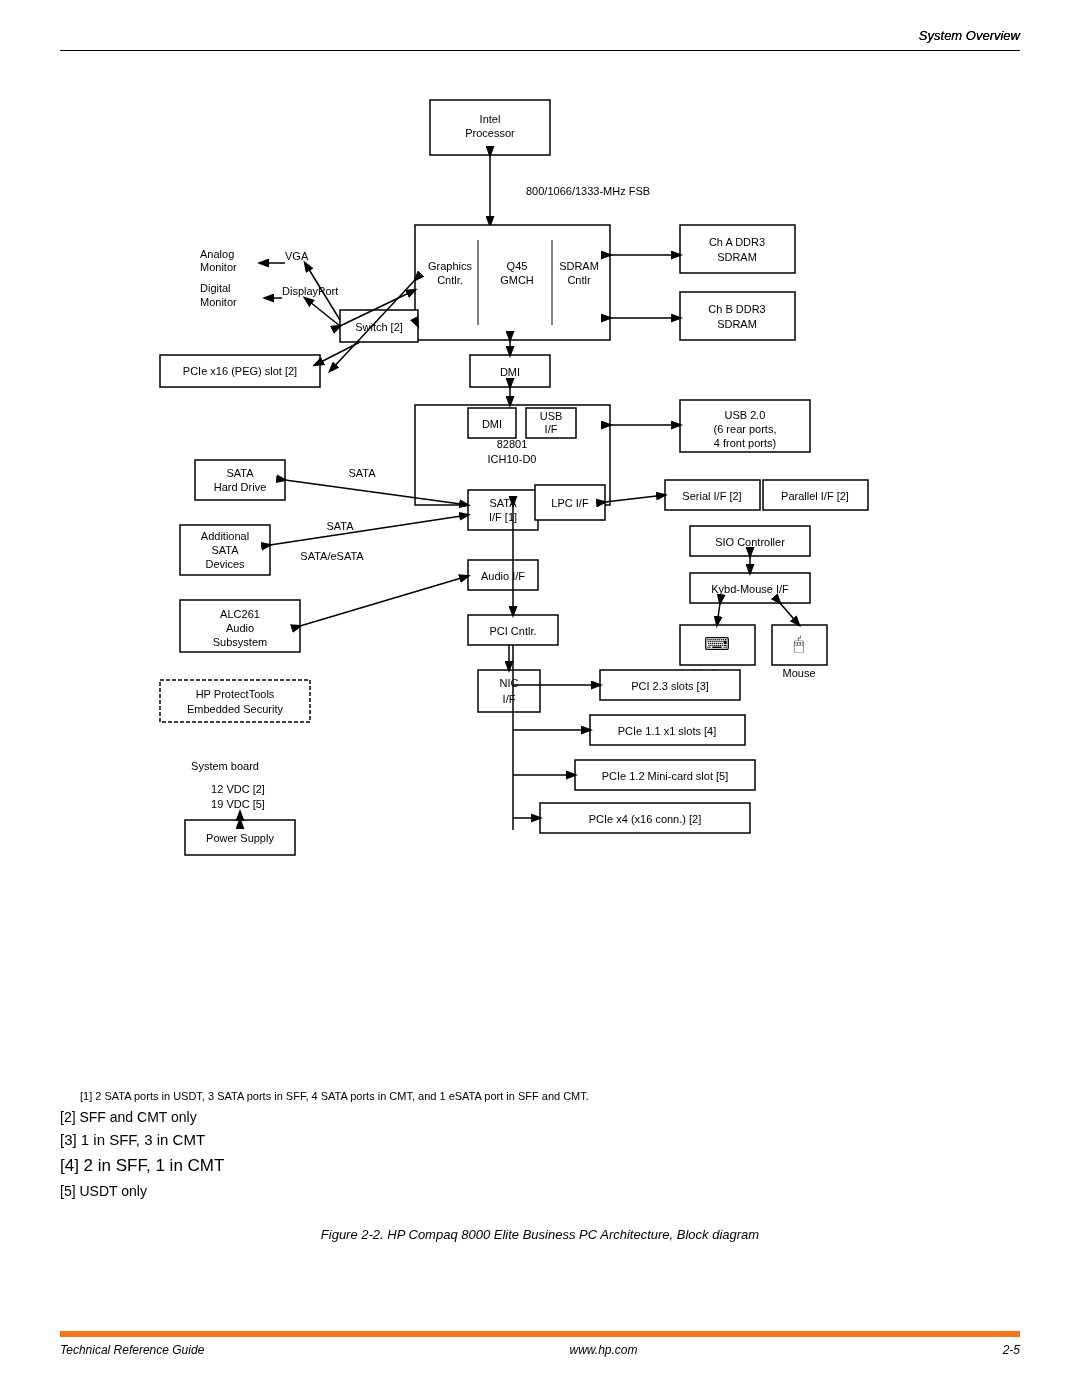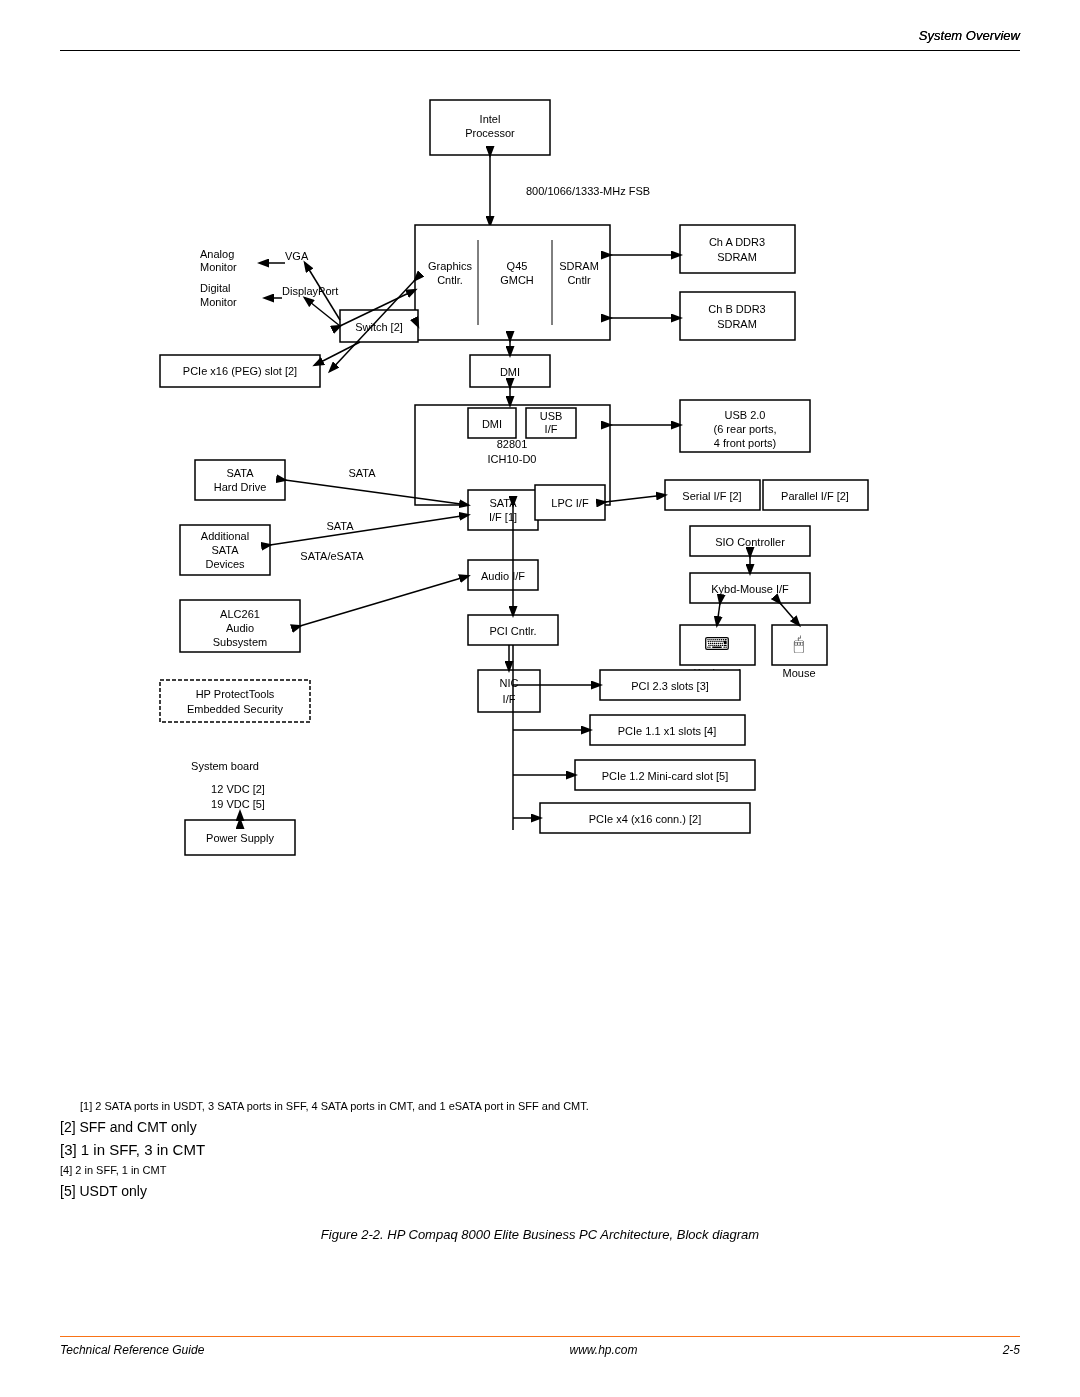--- a/index.html
+++ b/index.html
@@ -267,28 +267,28 @@
         <polygon points="0 0, 8 3, 0 6" fill="black"></polygon>
       </marker>
     </defs>
 
   </svg>
 
   <div class="notes" style="bottom:195px; top:auto; position:absolute;">
     <div style="font-size:11px;margin-left:20px;">[1] 2 SATA ports in USDT, 3 SATA ports in SFF, 4 SATA ports in CMT, and 1 eSATA port in SFF and CMT.</div>
     <div style="font-size:14px;">[2] SFF and CMT only</div>
     <div style="font-size:15px;">[3] 1 in SFF, 3 in CMT</div>
-    <div style="font-size:11px;">[4] 2 in SFF, 1 in CMT</div>
+    <div style="font-size:17px;">[4] 2 in SFF, 1 in CMT</div>
     <div style="font-size:14px;">[5] USDT only</div>
   </div>
 
   <div class="figure-caption">Figure 2-2. HP Compaq 8000 Elite Business PC Architecture, Block diagram</div>
 
   <div style="position:absolute; top:28px; right:60px; font-style:italic; font-size:13px; font-family:Arial;">System Overview</div>
   <div style="position:absolute; top:50px; left:60px; right:60px; border-top:1px solid #000;"></div>
 
-  <div style="position:absolute; bottom:40px; left:60px; right:60px; border-top:1px solid #f97316; padding-top:6px; display:flex; justify-content:space-between; font-style:italic; font-size:12px; font-family:Arial;">
+  <div style="position:absolute; bottom:40px; left:60px; right:60px; border-top:6px solid #f97316; padding-top:6px; display:flex; justify-content:space-between; font-style:italic; font-size:12px; font-family:Arial;">
     <span>Technical Reference Guide</span>
     <span>www.hp.com</span>
     <span>2-5</span>
   </div>
 
 </div>
 
 </body></html>

